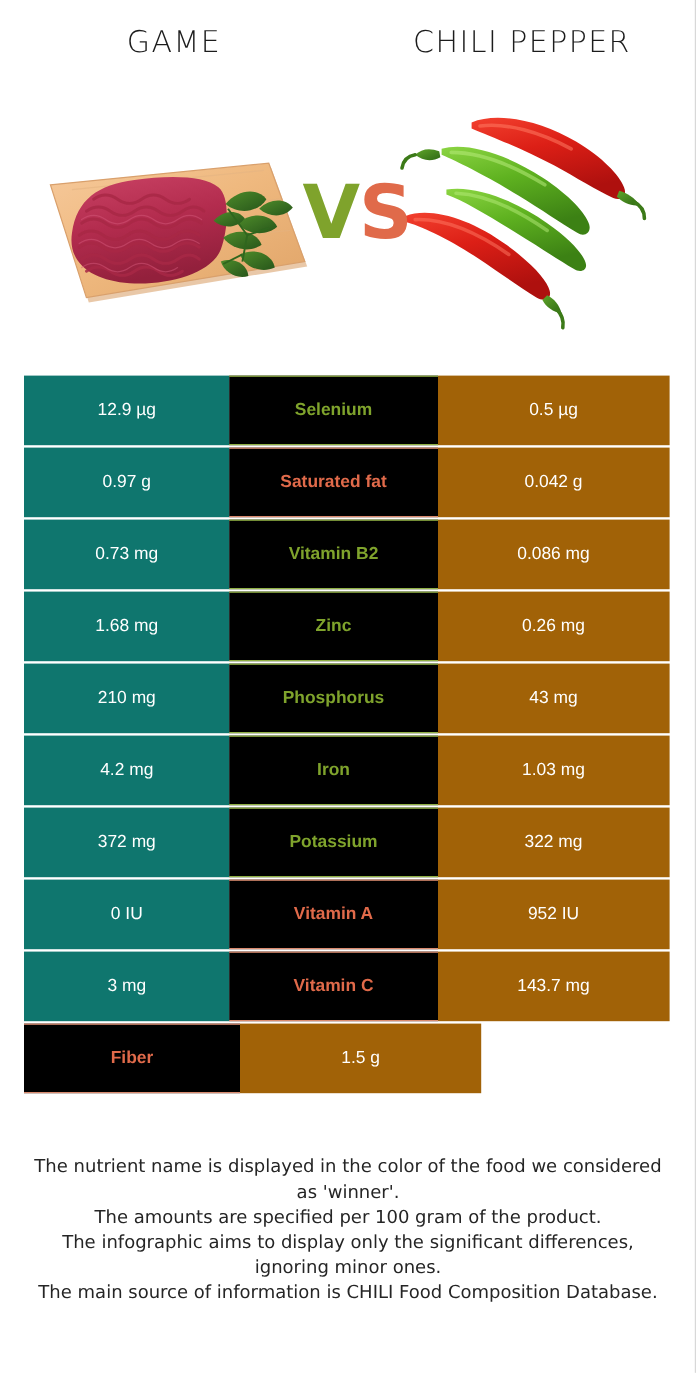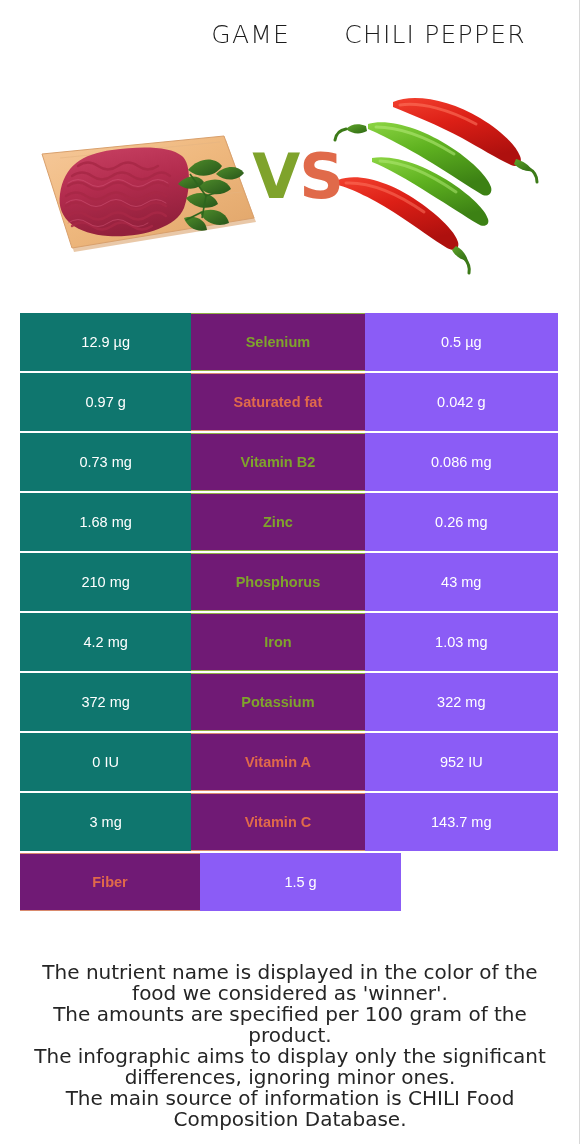--- a/index.html
+++ b/index.html
@@ -27,21 +27,21 @@
     position: absolute;
     top: 20px;
     font-size: 25px;
     font-weight: 300;
     letter-spacing: 1.2px;
     color: #1c1c1c;
     white-space: nowrap;
     font-family: "DejaVu Sans", sans-serif;
     font-stretch: normal;
   }
-  .food-title.left  { left: 0; width: 290px; text-align: right; }
+  .food-title.left  { left: 0; width: 290px; text-align: center; }
   .food-title.right { left: 290px; width: 290px; text-align: center; }
 
   
   .hero {
     position: relative;
     height: 245px;
   }
   .hero-left, .hero-right {
     position: absolute;
     top: 0;
@@ -85,41 +85,41 @@
     font-size: 14.5px;
     box-sizing: border-box;
   }
   .cell-left {
     width: 178px;
     background: #0f766e;
     color: #ffffff;
   }
   .cell-mid {
     width: 180px;
-    background: #701a75;
+    background: #000000;
     font-weight: bold;
     border-top: 1px solid transparent;
     border-bottom: 1px solid transparent;
   }
   .cell-right {
     width: 201px;
-    background: #8b5cf6;
+    background: #a16207;
     color: #ffffff;
   }
   .row.win-left  .cell-mid { color: #7FA32C; border-color: #8FAF44; }
   .row.win-right .cell-mid { color: #E06A4A; border-color: #D98A6E; }
 
   
   .footer {
     position: absolute;
     top: 962px;
     left: 0;
     width: 580px;
     text-align: center;
-    font-size: 20px;
+    font-size: 15px;
     line-height: 21px;
     color: #252525;
     font-family: "DejaVu Sans", sans-serif;
     font-weight: 400;
   }
   .footer p { margin: 0; padding: 0 26px; }
 </style>
 </head>
 <body>
 

